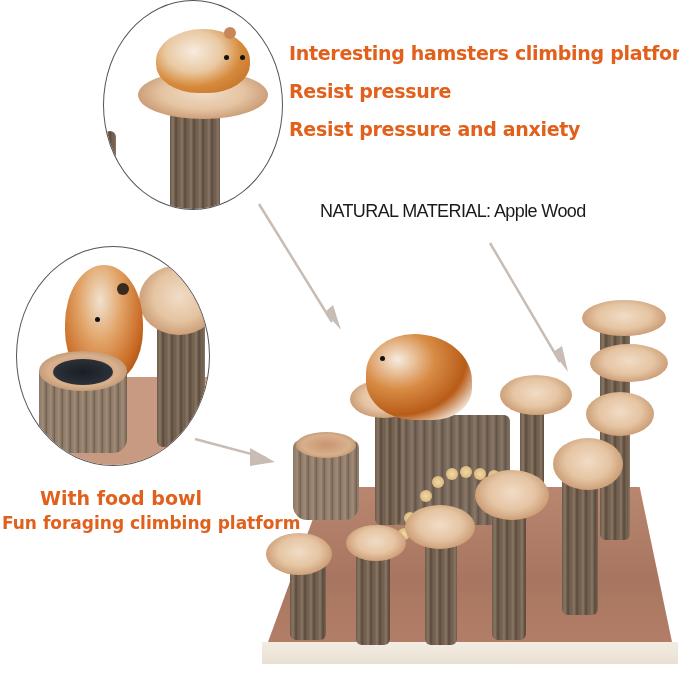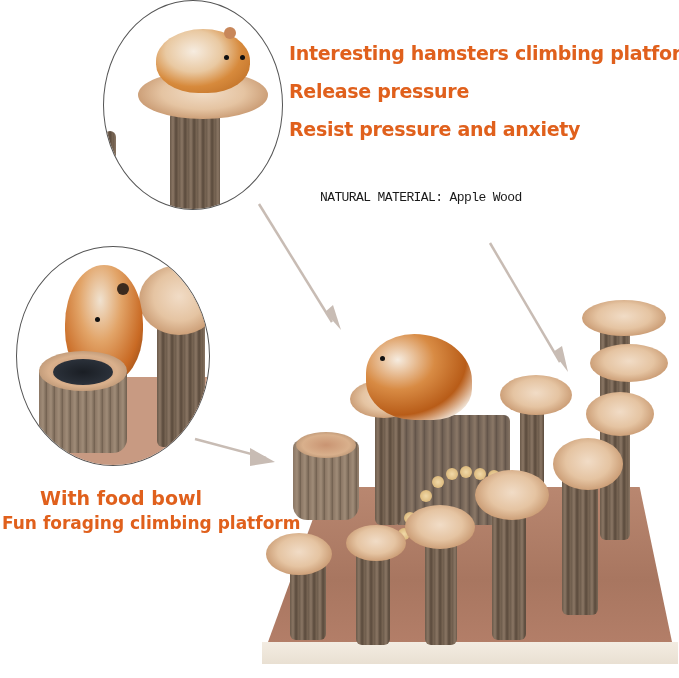--- a/index.html
+++ b/index.html
@@ -7,21 +7,21 @@
     .abs { position: absolute; }
 
     
     .callout { color: #e0601c; font-family: "DejaVu Sans", sans-serif; font-weight: bold; white-space: nowrap; }
     .callout.top { left: 289px; font-size: 19px; letter-spacing: -0.3px; }
     .callout.l1 { top: 42px; }
     .callout.l2 { top: 80px; }
     .callout.l3 { top: 118px; }
     .callout.bowl1 { left: 40px; top: 487px; font-size: 19px; }
     .callout.bowl2 { left: 2px; top: 513px; font-size: 17px; }
-    .material { left: 320px; top: 190px; font-family: Liberation Mono, monospace; font-size: 13px; color: #1a1a1a; letter-spacing: -0.6px; white-space: nowrap; }
+    .material { left: 320px; top: 201px; font-family: Liberation Sans, sans-serif; font-size: 18px; color: #1a1a1a; letter-spacing: -0.6px; white-space: nowrap; }
 
     
     .circle { border-radius: 50%; border: 1px solid #555; background: #fff; overflow: hidden; }
     .circle-top { left: 103px; top: 0px; width: 178px; height: 208px; }
     .circle-left { left: 16px; top: 246px; width: 192px; height: 218px; }
 
     
     .disc { position: absolute; border-radius: 50%;
       background: radial-gradient(ellipse at 50% 45%, #f1dcc6 0%, #e5c4a2 45%, #c99a72 75%, #7a5a3e 100%); }
     .stem { position: absolute; border-radius: 6px;
@@ -65,21 +65,21 @@
   <div class="hamster" style="left:48px; top:18px; width:78px; height:118px; background:radial-gradient(ellipse at 45% 30%, #f0e2d0 0%, #e2a468 35%, #c96a24 70%, #7a3c12 100%);">
     <div class="eye" style="left:30px; top:52px;"></div>
     <div class="ear" style="left:52px; top:18px; background:#3b2a1e;"></div>
   </div>
   <div class="bowl" style="left:22px; top:118px; width:88px; height:88px;"></div>
   <div class="bowl-rim" style="left:22px; top:104px; width:88px; height:40px;"></div>
   <div class="seeds" style="left:36px; top:112px; width:60px; height:26px;"></div>
 </div>
 
 <div class="abs callout top l1">Interesting hamsters climbing platforms</div>
-<div class="abs callout top l2">Release pressure</div>
+<div class="abs callout top l2">Resist pressure</div>
 <div class="abs callout top l3">Resist pressure and anxiety</div>
 <div class="abs material">NATURAL MATERIAL: Apple Wood</div>
 <div class="abs callout bowl1">With food bowl</div>
 <div class="abs callout bowl2">Fun foraging climbing platform</div>
 
 <div class="abs" style="left:0; top:0; width:679px; height:678px;">
 
   <div class="board-top" style="left:268px; top:487px; width:404px; height:155px; clip-path: polygon(14% 0, 92% 0, 100% 100%, 0 100%);"></div>
   <div class="board-edge" style="left:262px; top:642px; width:416px; height:22px;"></div>
 

